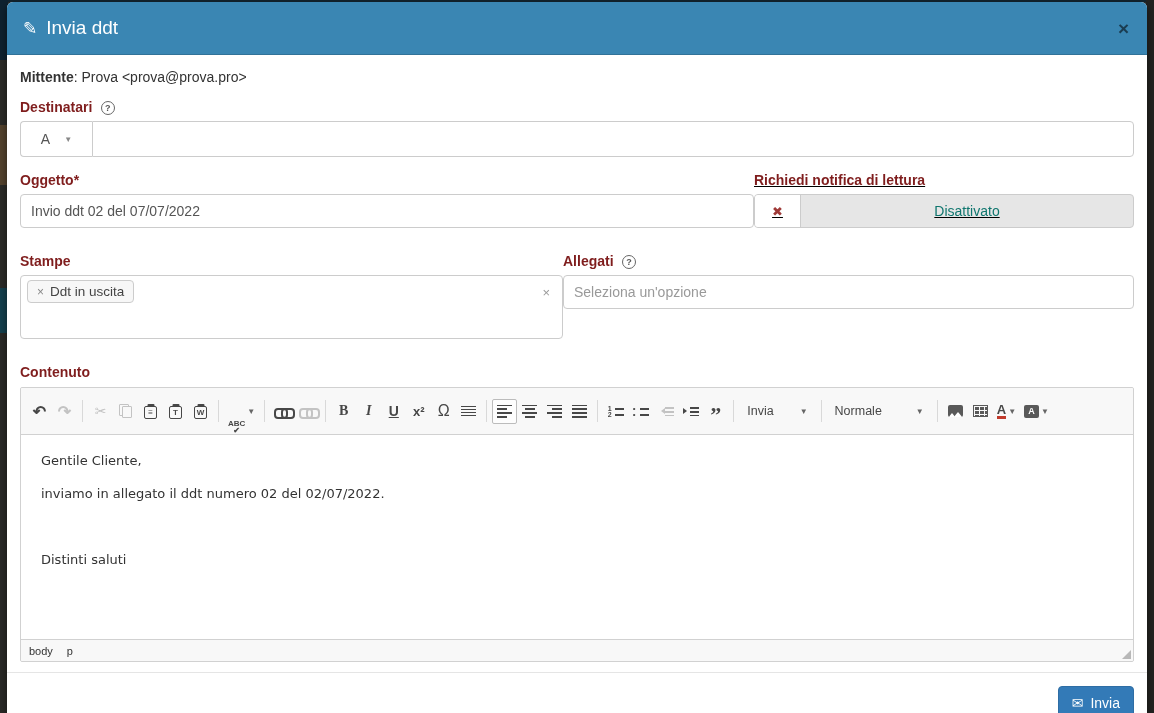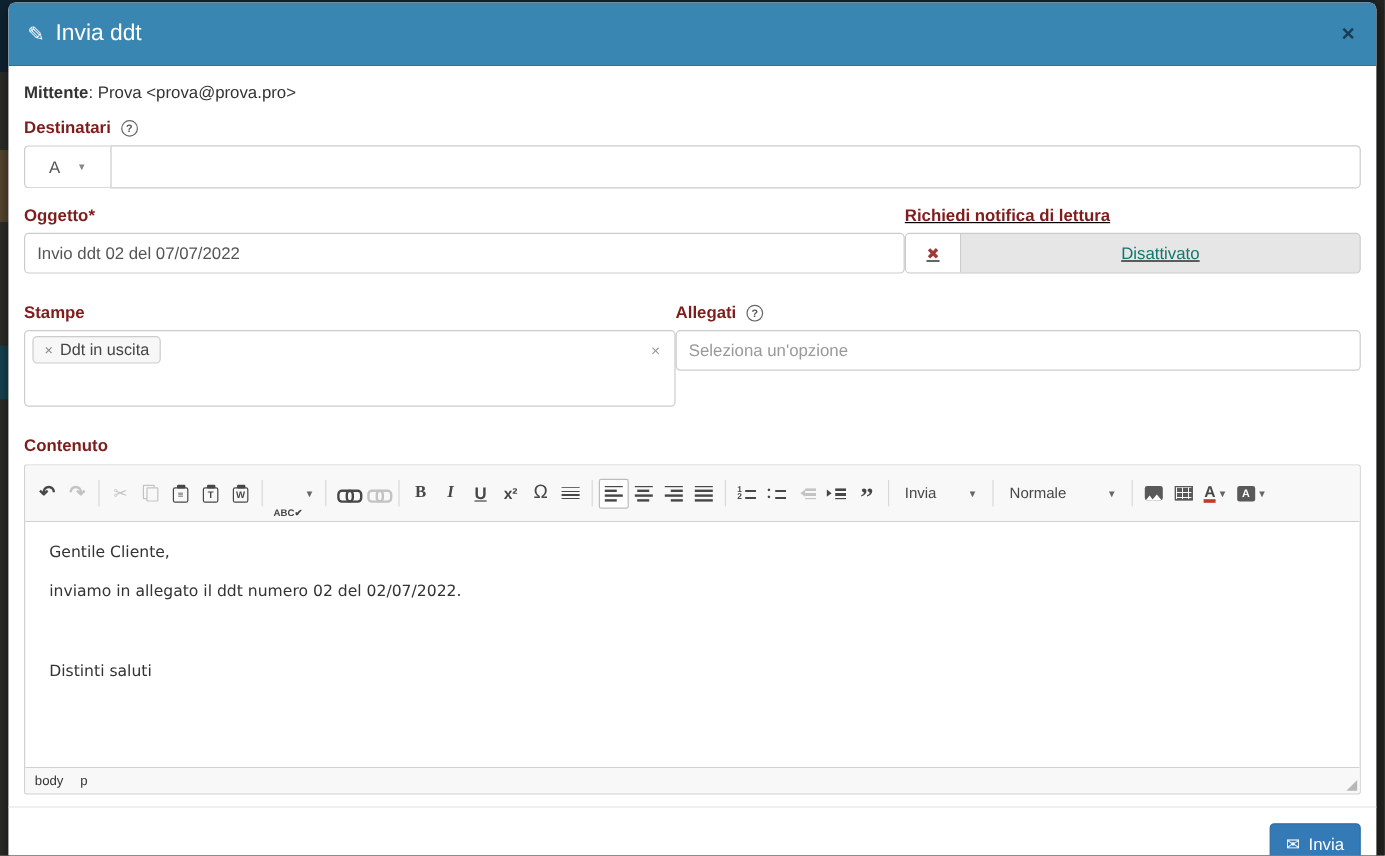--- a/index.html
+++ b/index.html
@@ -97,21 +97,21 @@
   .icon-copy::before { content:""; position:absolute; left:0; top:0; width:8px; height:10px;
                        border:1px solid currentColor; background:#f8f8f8; border-radius:1px; }
   .icon-copy::after  { content:""; position:absolute; right:0; bottom:0; width:8px; height:10px;
                        border:1px solid currentColor; background:#f8f8f8; border-radius:1px; }
   .icon-clip { position:relative; width:13px; height:13px; border:1px solid currentColor;
                border-radius:2px; margin-top:3px; }
   .icon-clip::before { content:""; position:absolute; top:-3px; left:50%; transform:translateX(-50%);
                        width:7px; height:3px; background:currentColor; border-radius:1px; }
   .icon-clip i { font-style:normal; position:absolute; inset:0; display:flex; align-items:center;
                  justify-content:center; font-size:8px; font-weight:700; }
-  .icon-spell { display:flex; align-items:center; line-height:7px;
+  .icon-spell { display:flex; flex-direction:column; align-items:center; line-height:7px;
                 font-size:8px; font-weight:700; letter-spacing:0;margin-top:32px; }
   .icon-link { position:relative; width:17px; height:11px; }
   .icon-link::before { content:""; position:absolute; left:0; top:2px; width:10px; height:7px;
                        border:2px solid currentColor; border-radius:4px; }
   .icon-link::after  { content:""; position:absolute; left:7px; top:2px; width:10px; height:7px;
                        border:2px solid currentColor; border-radius:4px; }
   .g-b { font-weight:800; font-size:14px; font-family:"Liberation Serif",serif; }
   .g-i { font-style:italic; font-weight:700; font-size:14px; font-family:"Liberation Serif",serif; }
   .g-u { text-decoration:underline; font-weight:700; font-size:14px; }
   .g-sup { font-weight:700; font-size:13px; }

